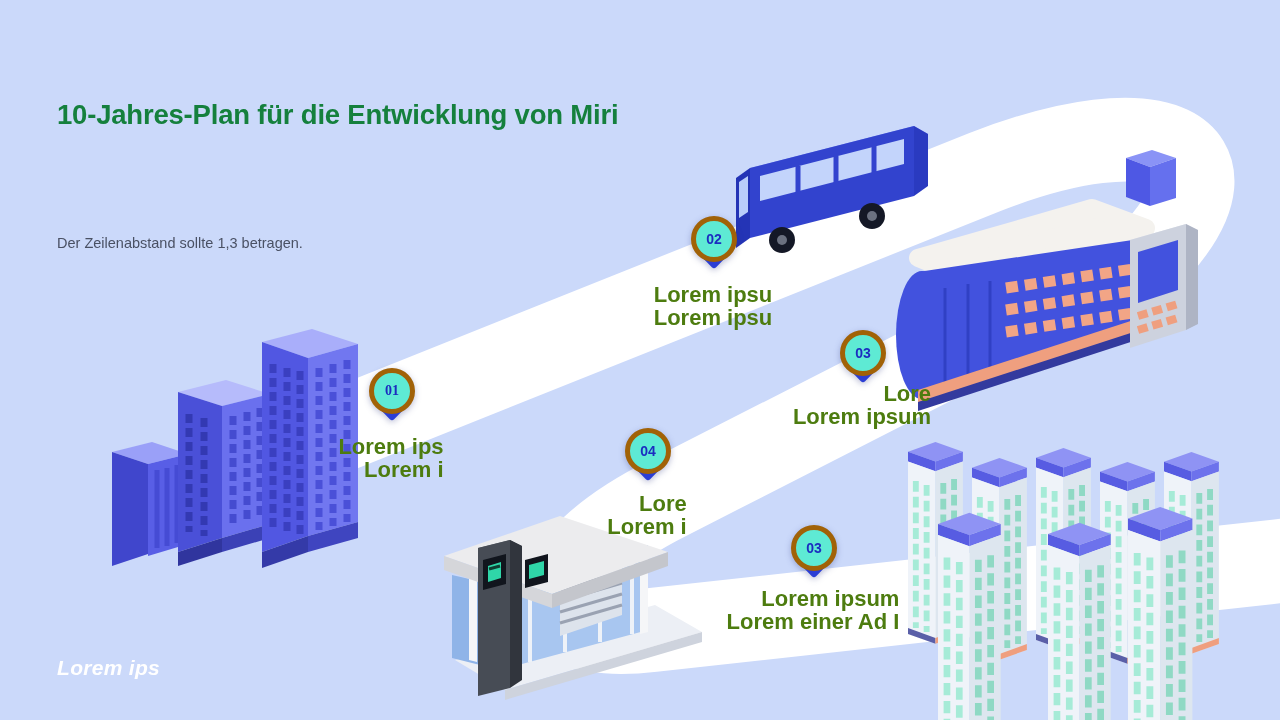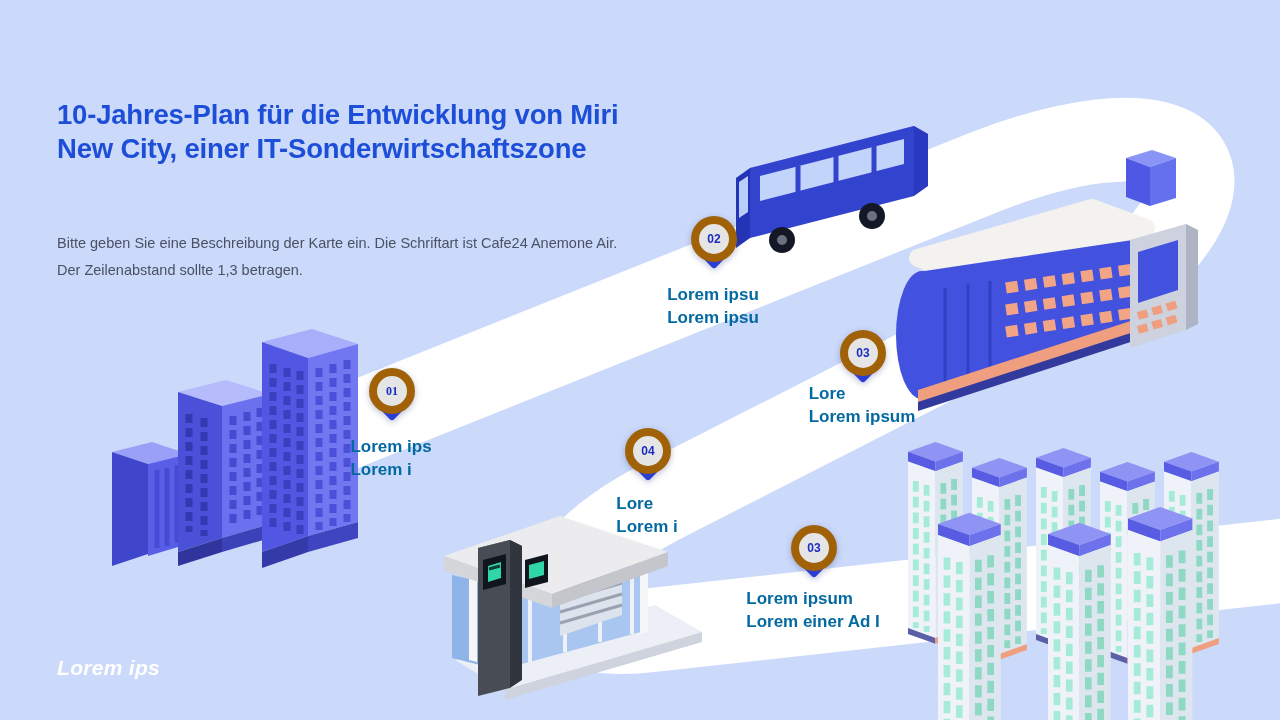--- a/index.html
+++ b/index.html
@@ -2,35 +2,35 @@
 <html><head>
 <meta charset="utf-8">
 <style>
   * { margin:0; padding:0; box-sizing:border-box; }
   html,body { width:1280px; height:720px; }
   body { font-family:"Liberation Sans", sans-serif; }
   .stage { position:relative; width:1280px; height:720px; background:#cbd9fa; overflow:hidden; }
   .map-svg { position:absolute; left:0; top:0; }
 
   .title { position:absolute; left:57px; top:98px; font-size:27.5px; line-height:34px;
-           font-weight:800; color:#1d4ed8; letter-spacing:-0.2px; }
+           font-weight:800; color:#15803d; letter-spacing:-0.2px; }
   .desc  { position:absolute; left:57px; top:230px; font-size:14.5px; line-height:27px;
            color:#4a5164; }
   .watermark { position:absolute; left:57px; top:656px; font-size:21px; font-weight:800;
            font-style:italic; color:#ffffff; letter-spacing:0.3px; }
 
   .pin { position:absolute; width:46px; height:62px;
          filter:drop-shadow(0 2px 3px rgba(30,40,120,.3)); }
   .pin-tail { position:absolute; left:15px; top:34px; width:16px; height:16px;
          background:#2b3ed4; transform:rotate(45deg); border-radius:3px; }
-  .pin-head { position:absolute; left:0; top:0; width:46px; height:46px; background:#e5e5e5;
-         border:8px solid #a16207; border-radius:50%; display:flex; align-items:center;
-         justify-content:center; font-weight:800; font-size:12px; color:#1b2cc0; }
-  .pin-label { position:absolute; transform:translateX(-50%); text-align:left;
-         font-weight:700; font-size:17px; line-height:23px; color:#0369a1; white-space:nowrap; }
+  .pin-head { position:absolute; left:0; top:0; width:46px; height:46px; background:#5eead4;
+         border:5px solid #a16207; border-radius:50%; display:flex; align-items:center;
+         justify-content:center; font-weight:800; font-size:14px; color:#1b2cc0; }
+  .pin-label { position:absolute; transform:translateX(-50%); text-align:right;
+         font-weight:700; font-size:22px; line-height:23px; color:#4d7c0f; white-space:nowrap; }
 </style>
 </head>
 <body>
 
 <div class="stage">
 
   <svg class="map-svg" width="1280" height="720" viewBox="0 0 1280 720">
 
     <path d="M 235 472 L 985 172 C 1160 104 1245 150 1158 248 L 668 498 C 540 562 516 646 652 630 L 1290 560" fill="none" stroke="#ffffff" stroke-width="84" stroke-linecap="round" stroke-linejoin="round"></path>
 
@@ -164,25 +164,23 @@
       <polygon points="510,540 522,546 522,680 510,688" fill="#31353d"></polygon>
       <polygon points="478,548 510,540 510,688 478,696" fill="#474c55"></polygon>
       <polygon points="483,560 506,554 506,584 483,590" fill="#11151d"></polygon>
       <polygon points="488,566 501,562 501,578 488,582" fill="#2fd6a8"></polygon>
       <line x1="489" y1="569" x2="500" y2="566" stroke="#0f3f33" stroke-width="3"></line>
     </g>
   </svg>
 
   <h1 class="title">
     <span style="display:block">10-Jahres-Plan für die Entwicklung von Miri</span>
-    <span style="display:block">New City, einer IT-Sonderwirtschaftszone</span>
   </h1>
 
   <p class="desc">
-    <span style="display:block">Bitte geben Sie eine Beschreibung der Karte ein. Die Schriftart ist Cafe24 Anemone Air.</span>
     <span style="display:block">Der Zeilenabstand sollte 1,3 betragen.</span>
   </p>
 
   <div class="watermark">Lorem ips</div>
 
   <div class="pin" style="left:369px; top:368px;font-family:Liberation Serif, serif;">
     <div class="pin-tail"></div>
     <div class="pin-head">01</div>
   </div>
   <div class="pin" style="left:691px; top:216px;">

